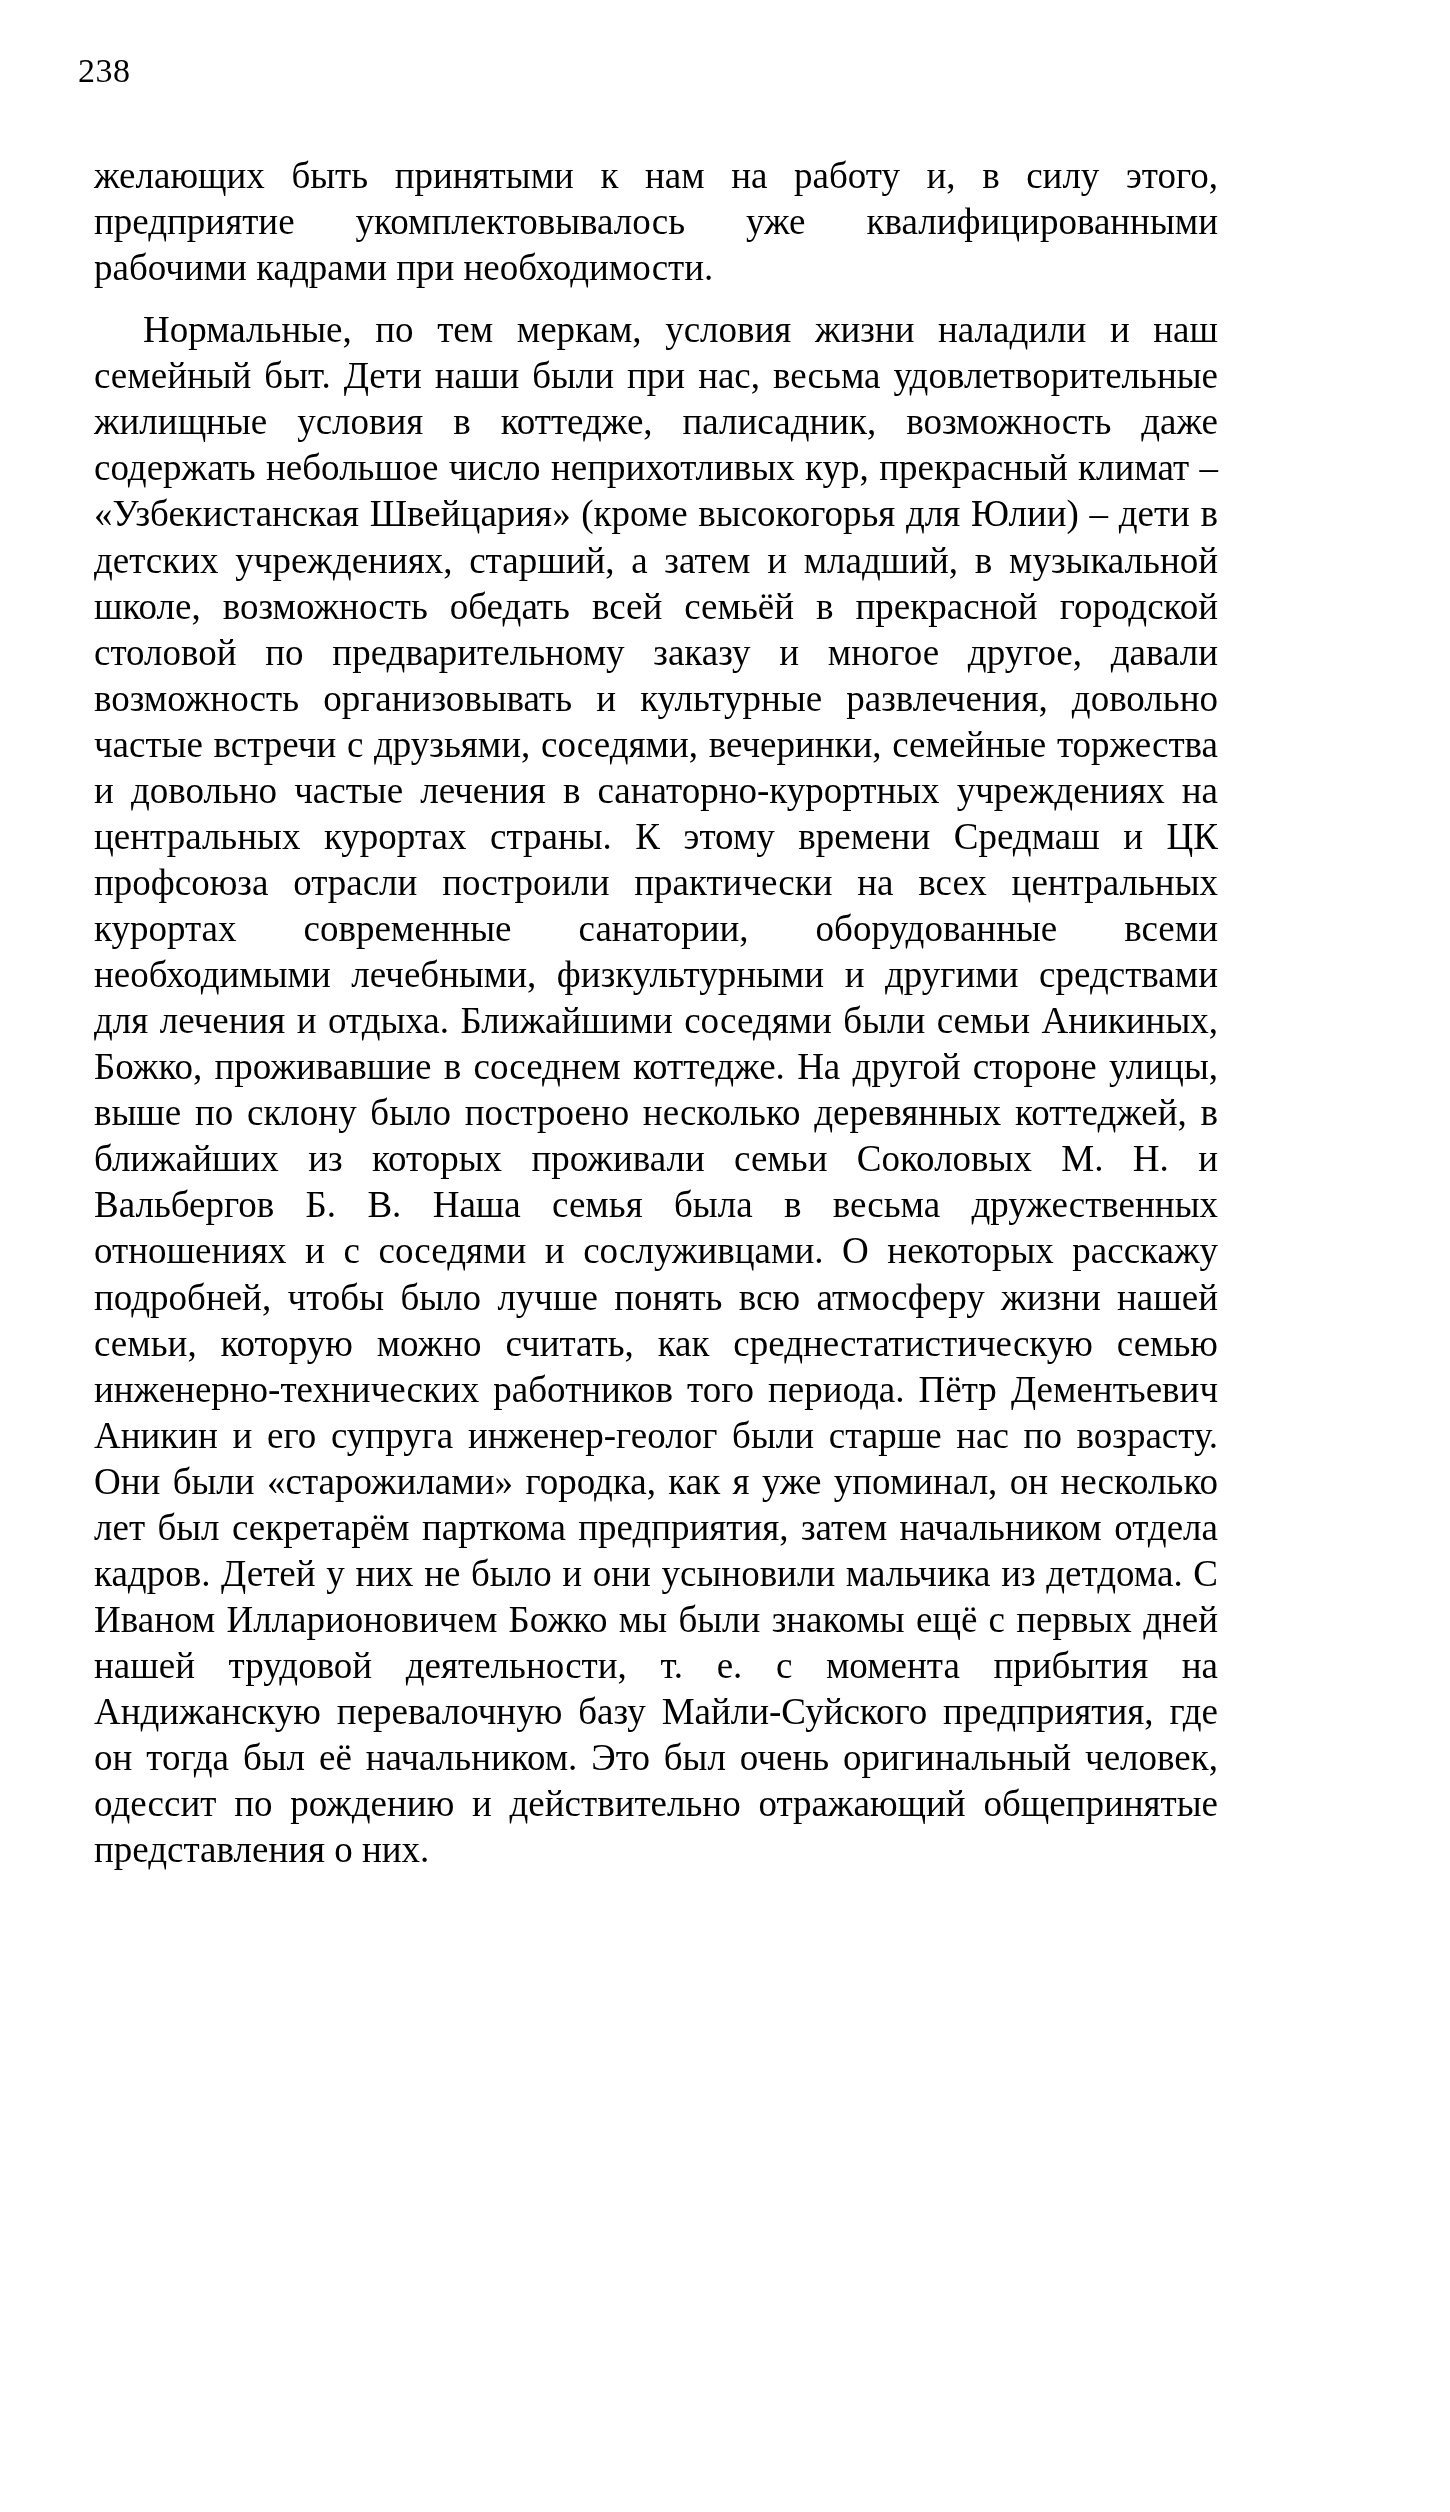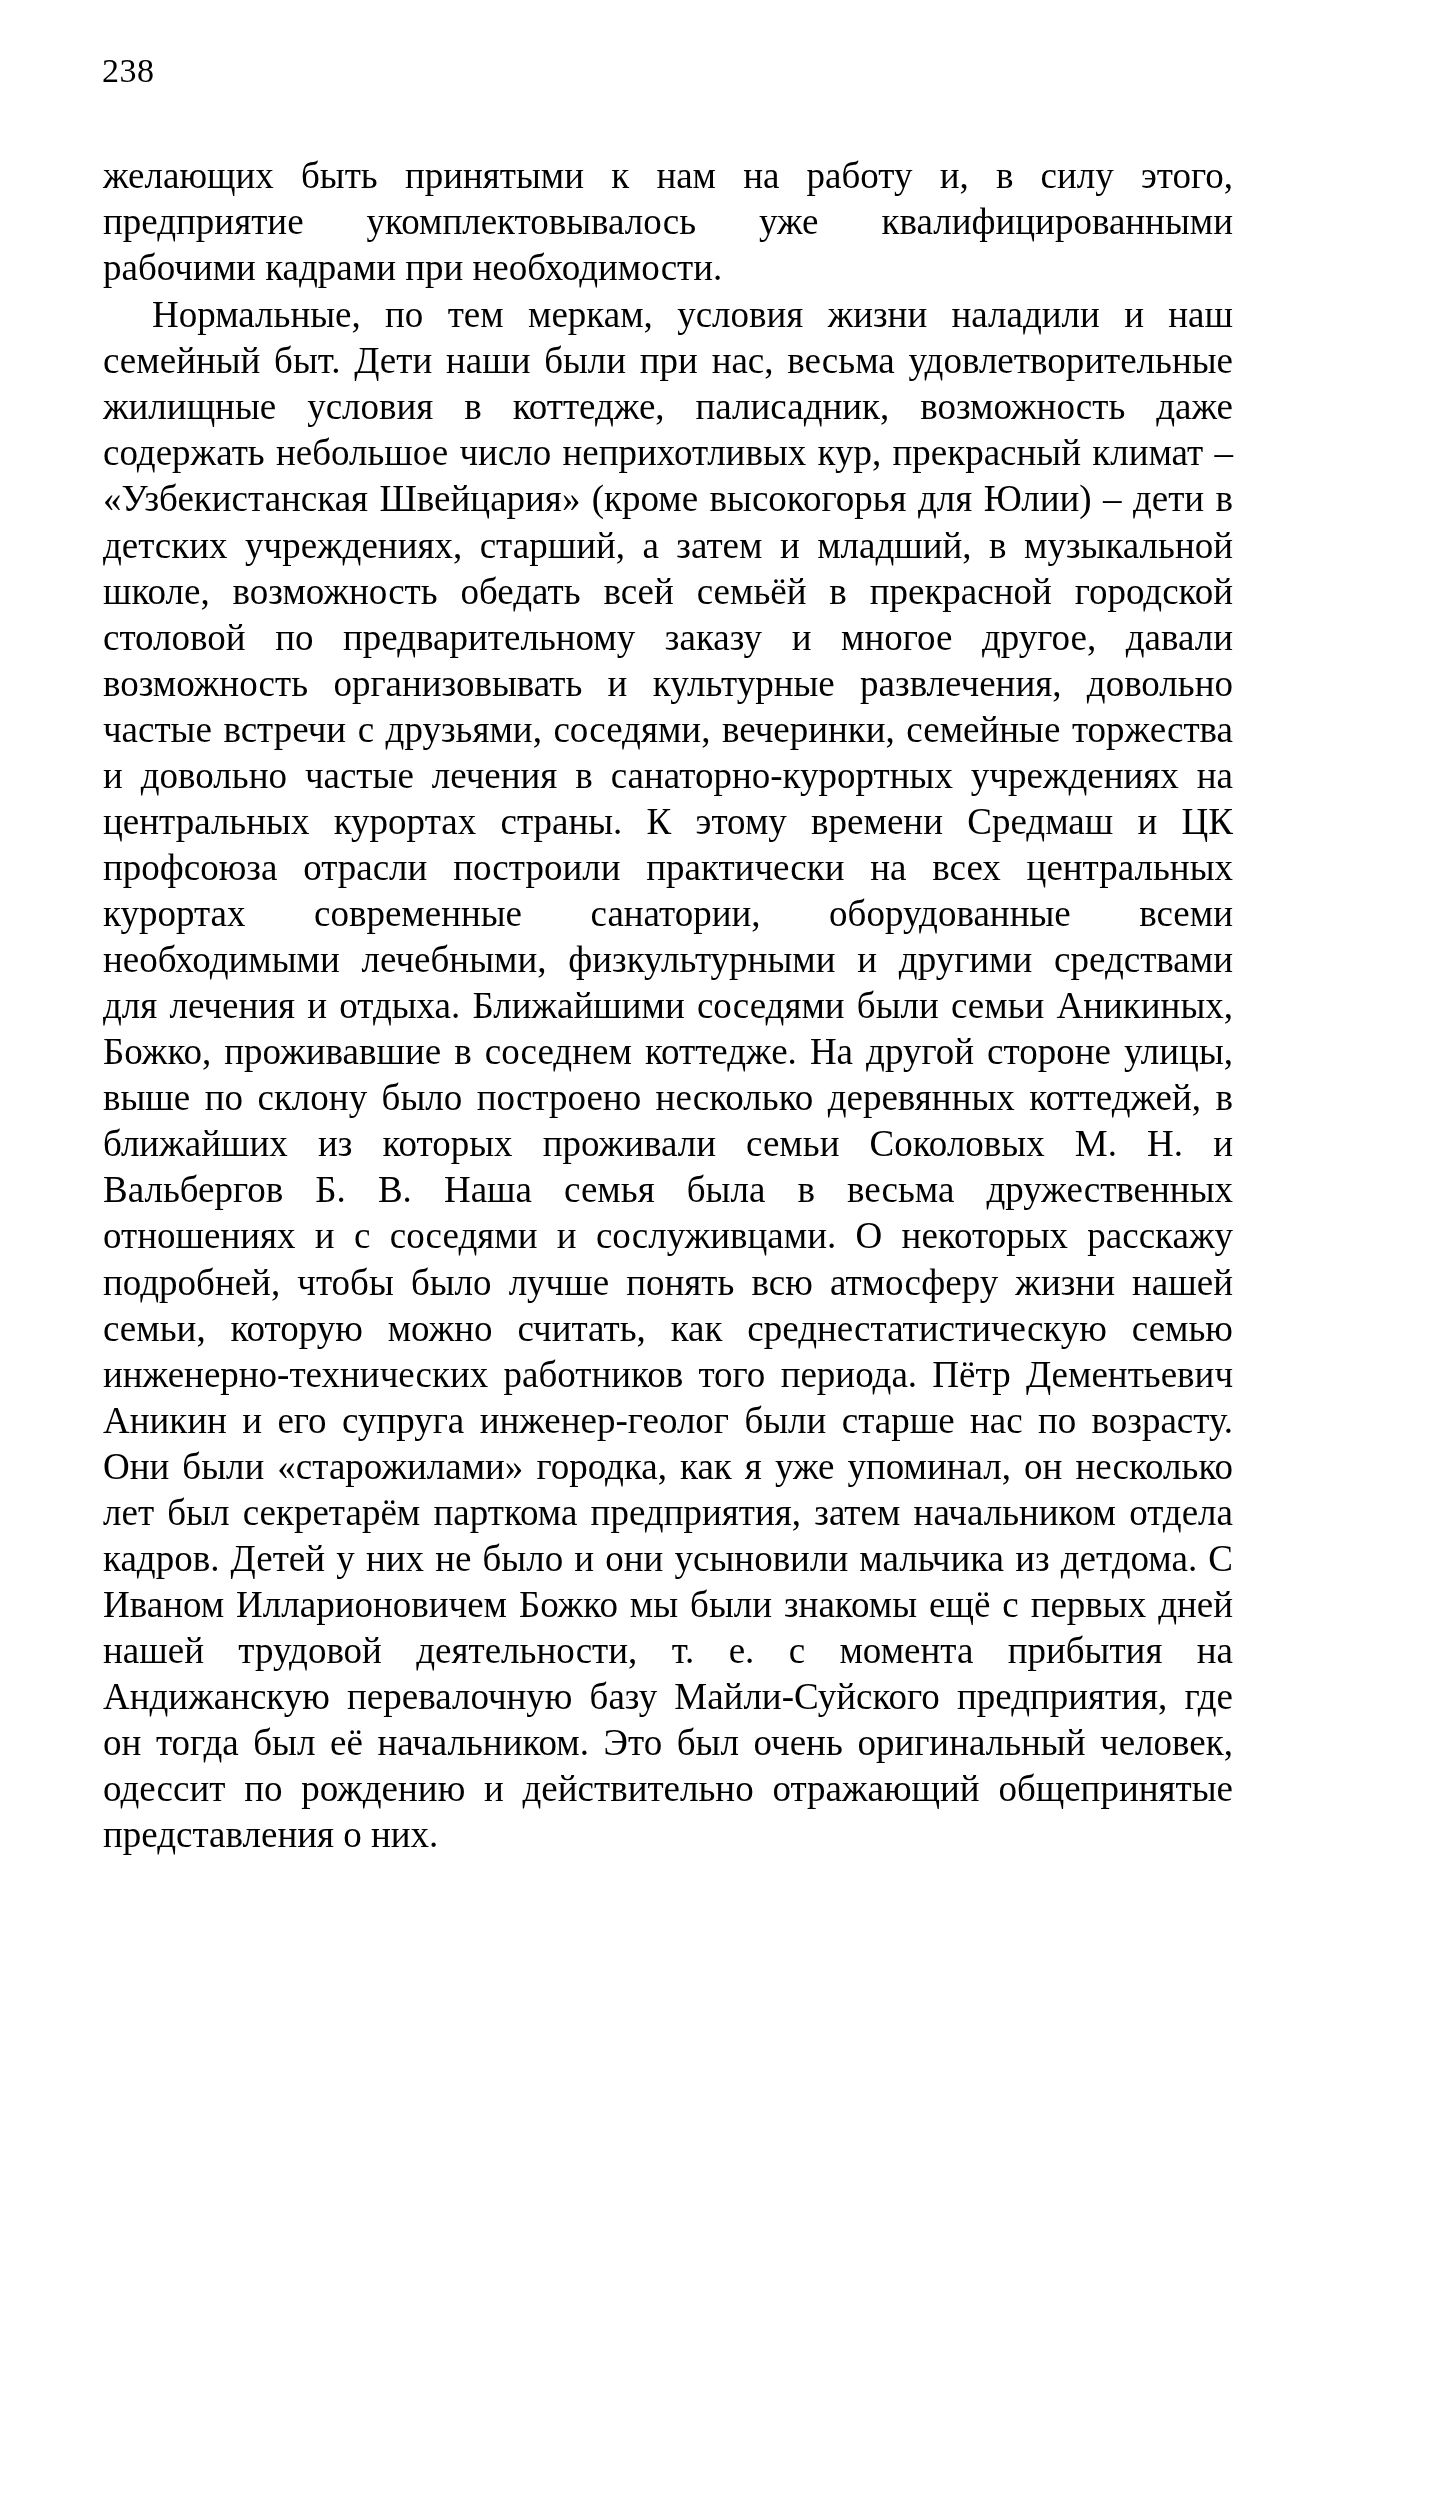--- a/index.html
+++ b/index.html
@@ -11,38 +11,38 @@
     width: 1450px;
     min-height: 2512px;
     font-family: "Liberation Serif", "DejaVu Serif", serif;
     color: #000000;
   }
   .page {
     position: relative;
     width: 1336px;
     min-height: 2512px;
     box-sizing: border-box;
-    padding: 54px 102px 36px 102px;
+    padding: 54px 102px 36px 78px;
   }
   .page-number {
     font-family: "Liberation Serif", "DejaVu Serif", serif;
     font-size: 34px;
     line-height: 1;
     margin: 0 0 65px 0;
     letter-spacing: 0.5px;
   }
   .body-text {
     font-size: 37px;
     line-height: 1.245;
     text-align: justify;
     text-justify: inter-word;
     hyphens: manual;
   }
   .body-text p {
-    margin: 1px;
+    margin: 16px;
     font-family: Liberation Serif, serif;
   }
   .body-text p.indent {
     text-indent: 49px;
   }
   .body-text p + p {
     margin-top: 0;
   }
 </style>
 </head>

